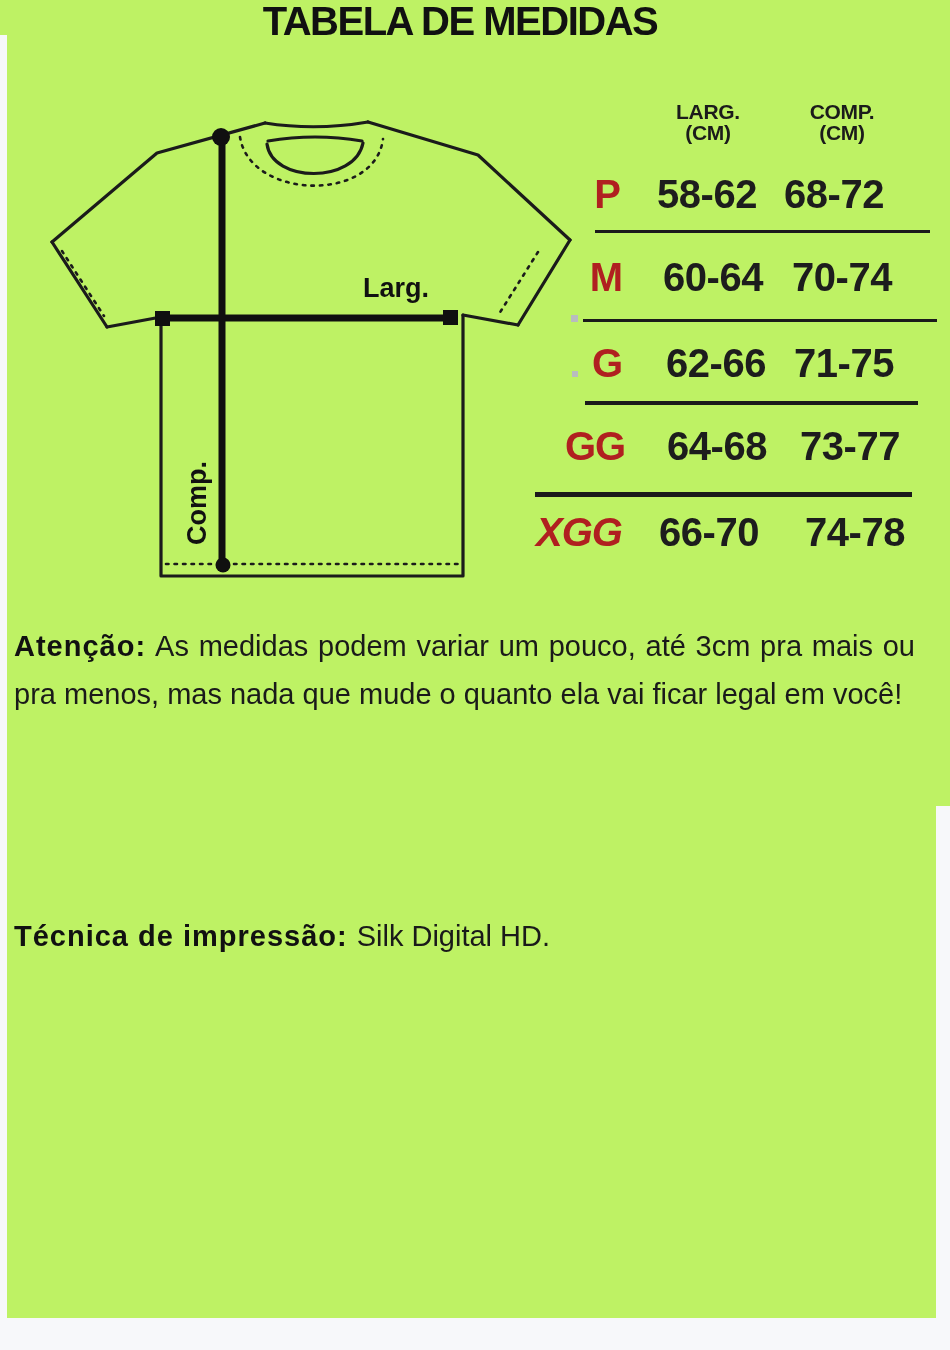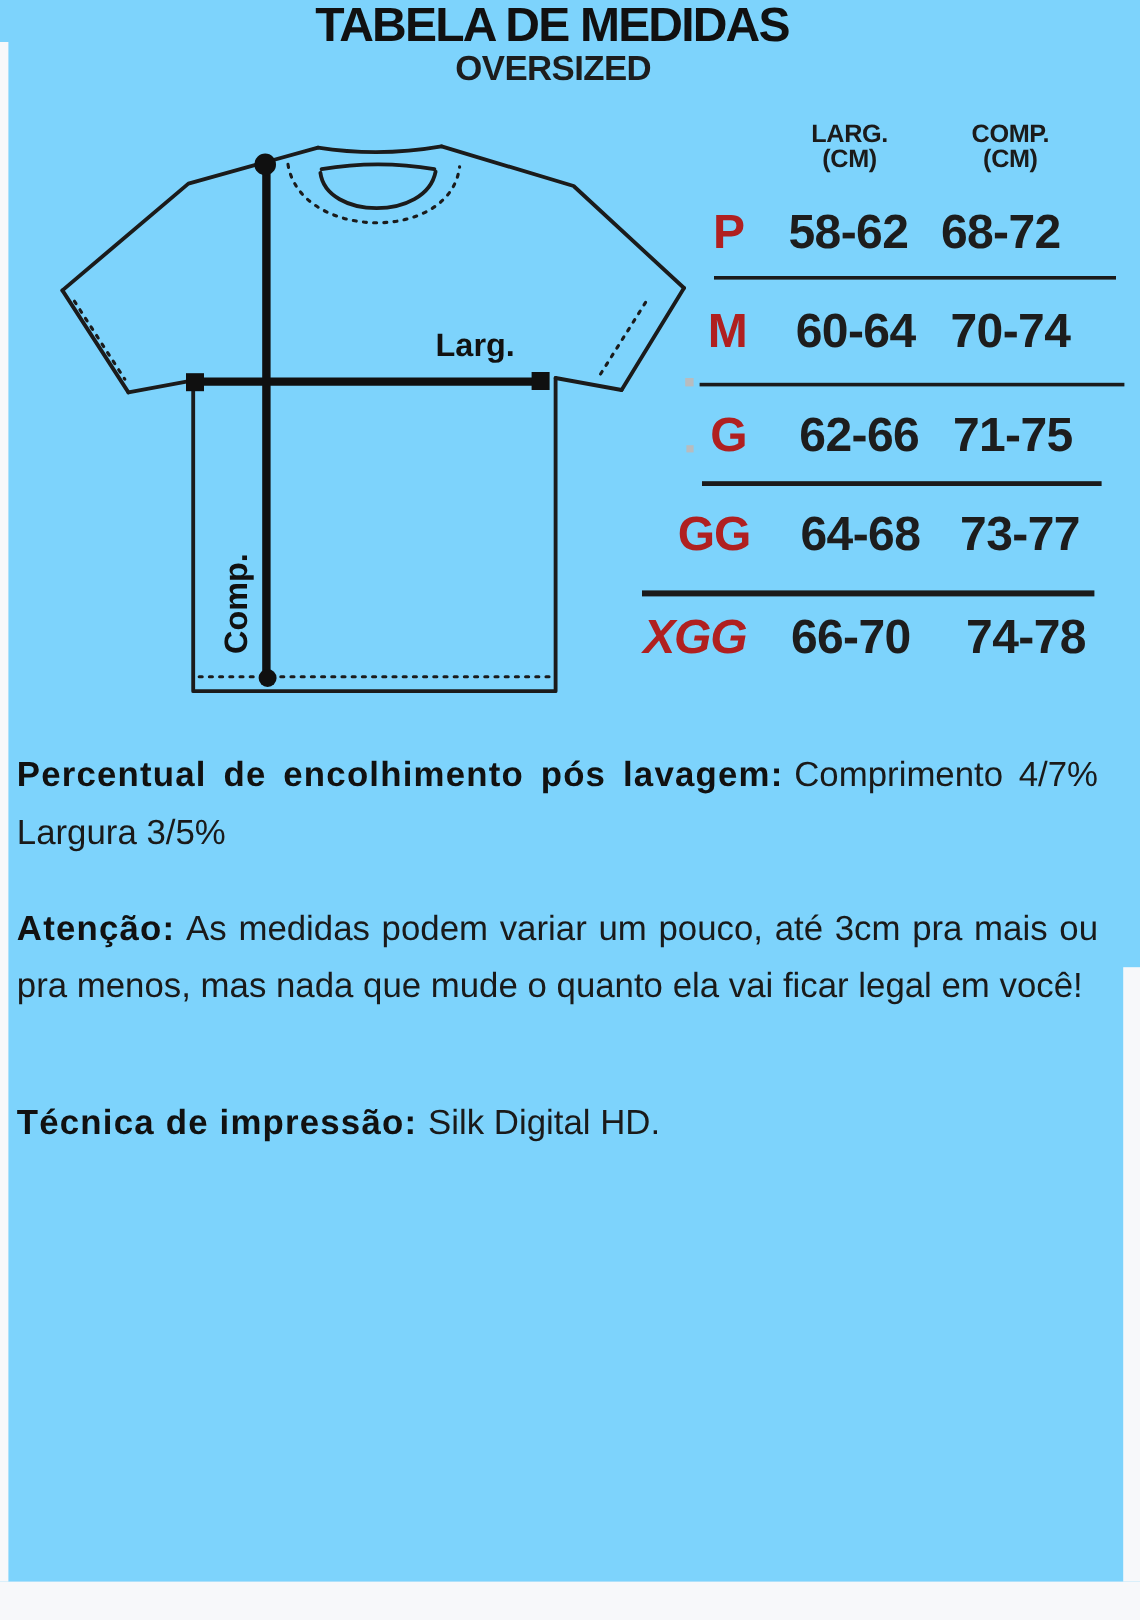--- a/index.html
+++ b/index.html
@@ -1,18 +1,18 @@
 <!DOCTYPE html>
 <html><head>
 <meta charset="utf-8">
 <style>
   html,body{margin:0;padding:0;background:#ffffff;}
   body{width:950px;height:1350px;overflow:hidden;
        font-family:"Liberation Sans","DejaVu Sans",sans-serif;color:#1d1d1d;}
-  .page{position:relative;width:950px;height:1350px;background:#7dd3fc;}
+  .page{position:relative;width:950px;height:1350px;background:#bef264;}
 
   
   .band{position:absolute;background:#f7f8fa;}
   .band.left{left:0;top:35px;width:7px;height:1283px;}
   .band.right{left:936px;top:806px;width:14px;height:512px;}
   .band.bottom{left:0;top:1318px;width:950px;height:32px;}
 
   
   .title{position:absolute;left:0;top:-3px;width:920px;text-align:center;
          font-size:40px;font-weight:700;letter-spacing:-1.5px;line-height:48px;color:#111;}
@@ -61,21 +61,20 @@
 </head>
 <body>
 
 <div class="page">
 
   <div class="band left"></div>
   <div class="band right"></div>
   <div class="band bottom"></div>
 
   <div class="title">TABELA DE MEDIDAS</div>
-  <div class="subtitle">OVERSIZED</div>
 
   <svg class="shirt-svg" width="950" height="620" viewBox="0 0 950 620">
     <g stroke="#1b1b1b" stroke-width="3.2" fill="none" stroke-linejoin="round" stroke-linecap="round">
       <path d="M265,123 L157,153 L52,242"></path>
       <path d="M52,242 L107,327"></path>
       <path d="M107,327 L161,317"></path>
       <path d="M161,317 L161,576 L463,576 L463,315"></path>
       <path d="M463,315 L518,325"></path>
       <path d="M518,325 L570,240"></path>
       <path d="M570,240 L478,155 L368,122"></path>
@@ -132,23 +131,20 @@
     <div class="cell val cp-gg">73-77</div>
     <div class="sep sep4"></div>
 
     <div class="cell size sz-xgg">XGG</div>
     <div class="cell val lg-xgg">66-70</div>
     <div class="cell val cp-xgg">74-78</div>
   </div>
 
   <div class="notes upper">
     <p class="note">
-      <b>Percentual de encolhimento pós lavagem:</b><span>Comprimento 4/7% Largura 3/5%</span>
-    </p>
-    <p class="note">
       <b>Atenção:</b><span>As medidas podem variar um pouco, até 3cm pra mais ou pra menos, mas nada que mude o quanto ela vai ficar legal em você!</span>
     </p>
   </div>
 
   <div class="notes lower">
     <p class="note">
       <b>Técnica de impressão:</b><span>Silk Digital HD.</span>
     </p>
   </div>
 

